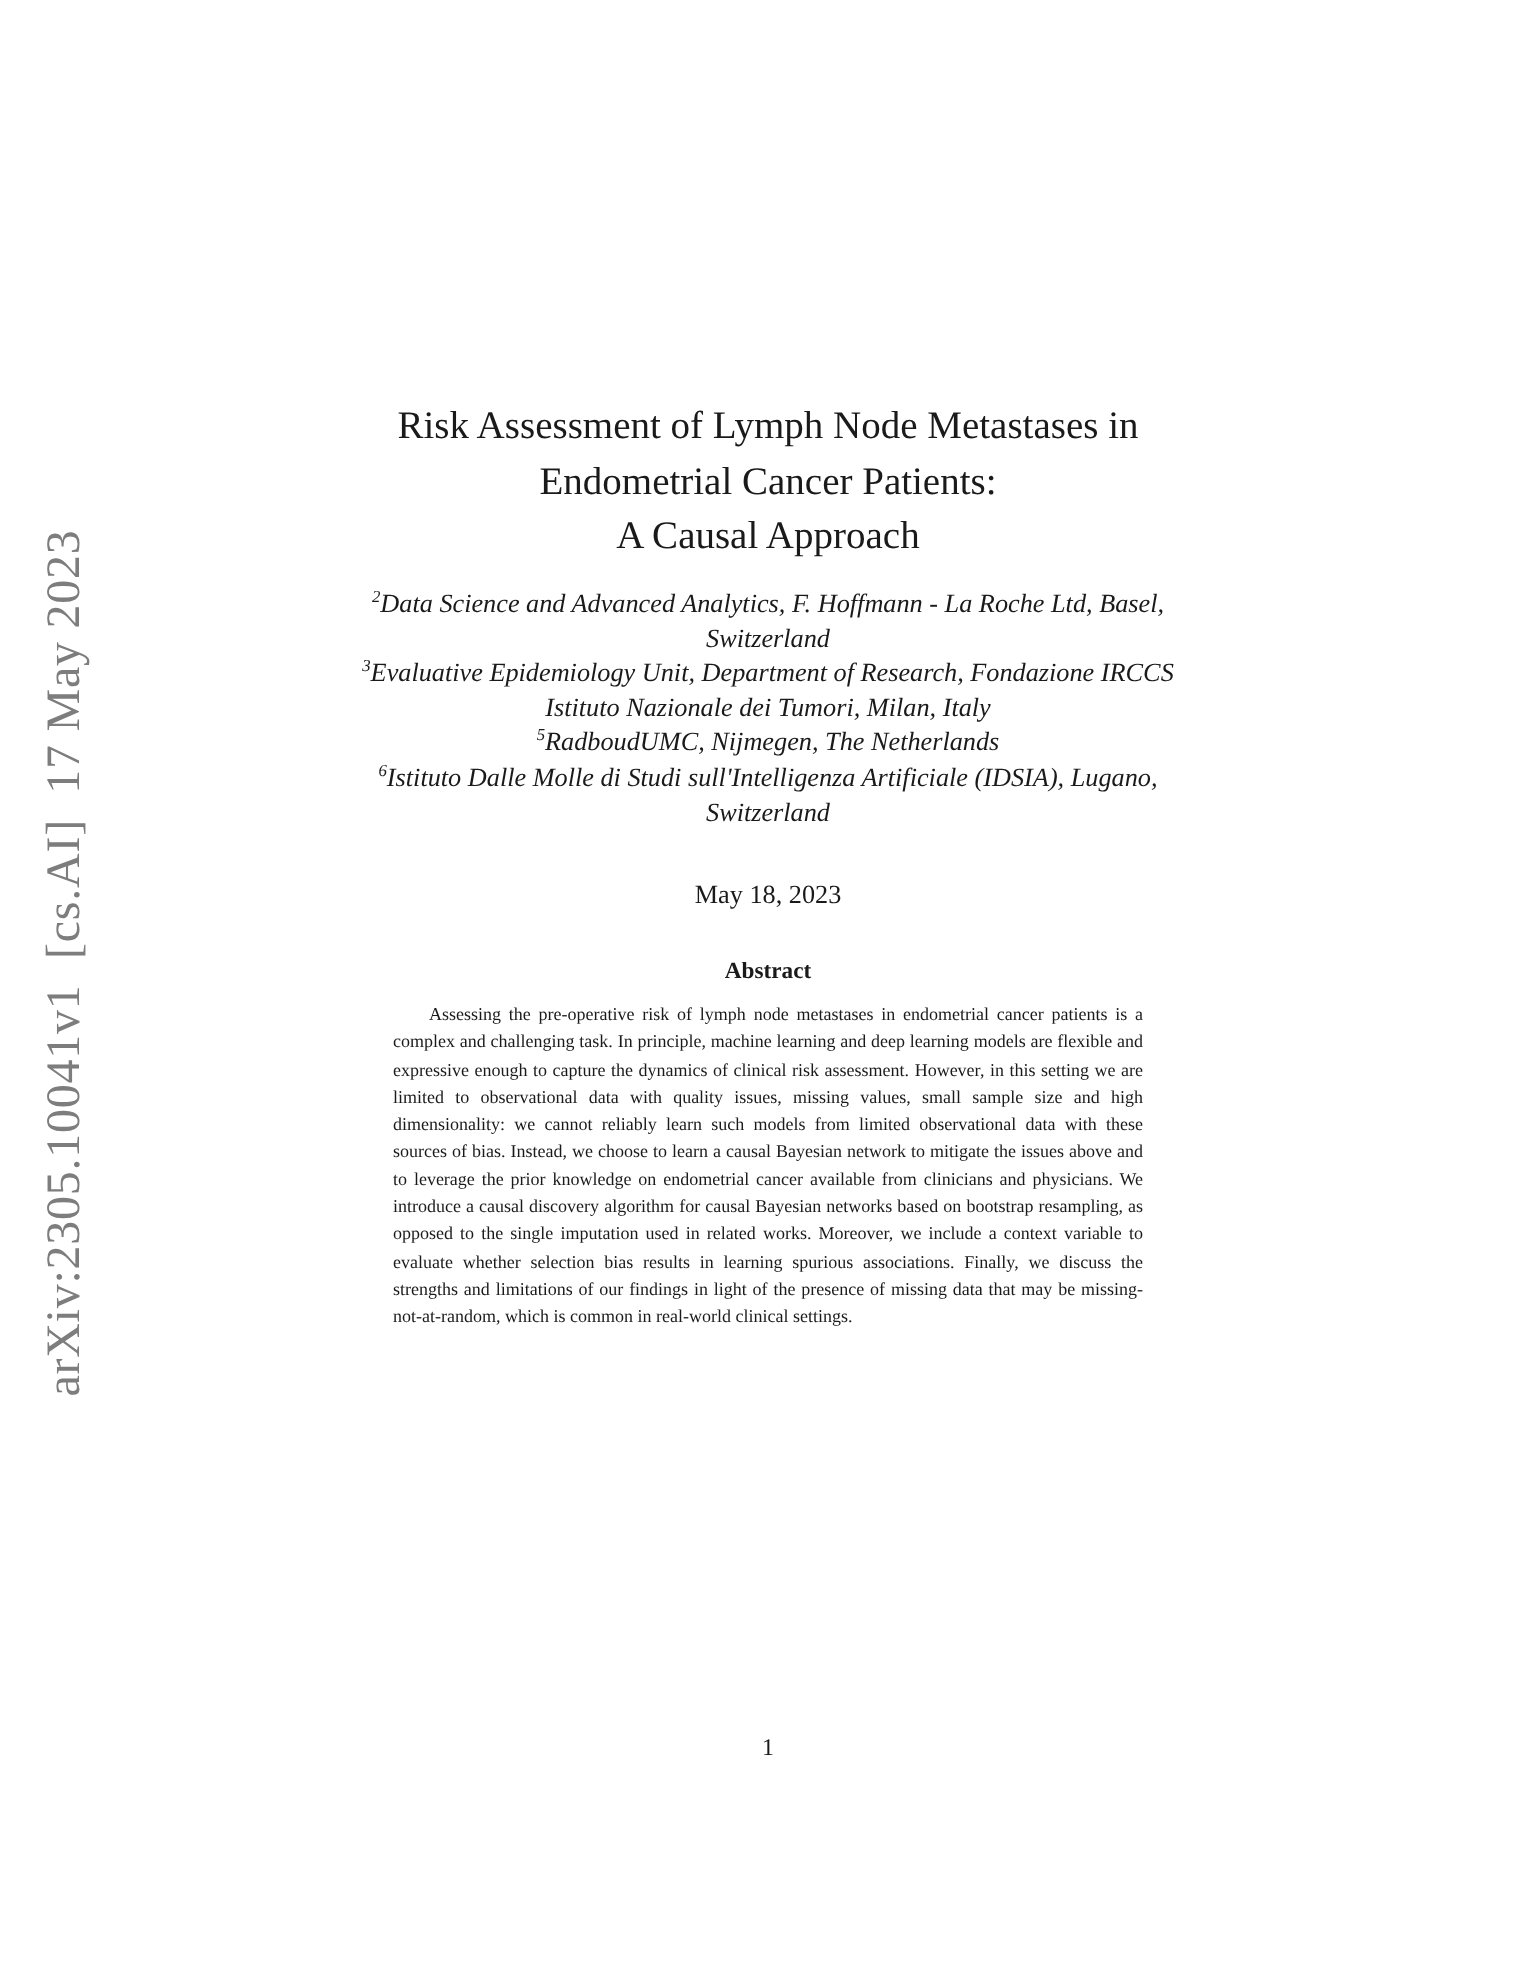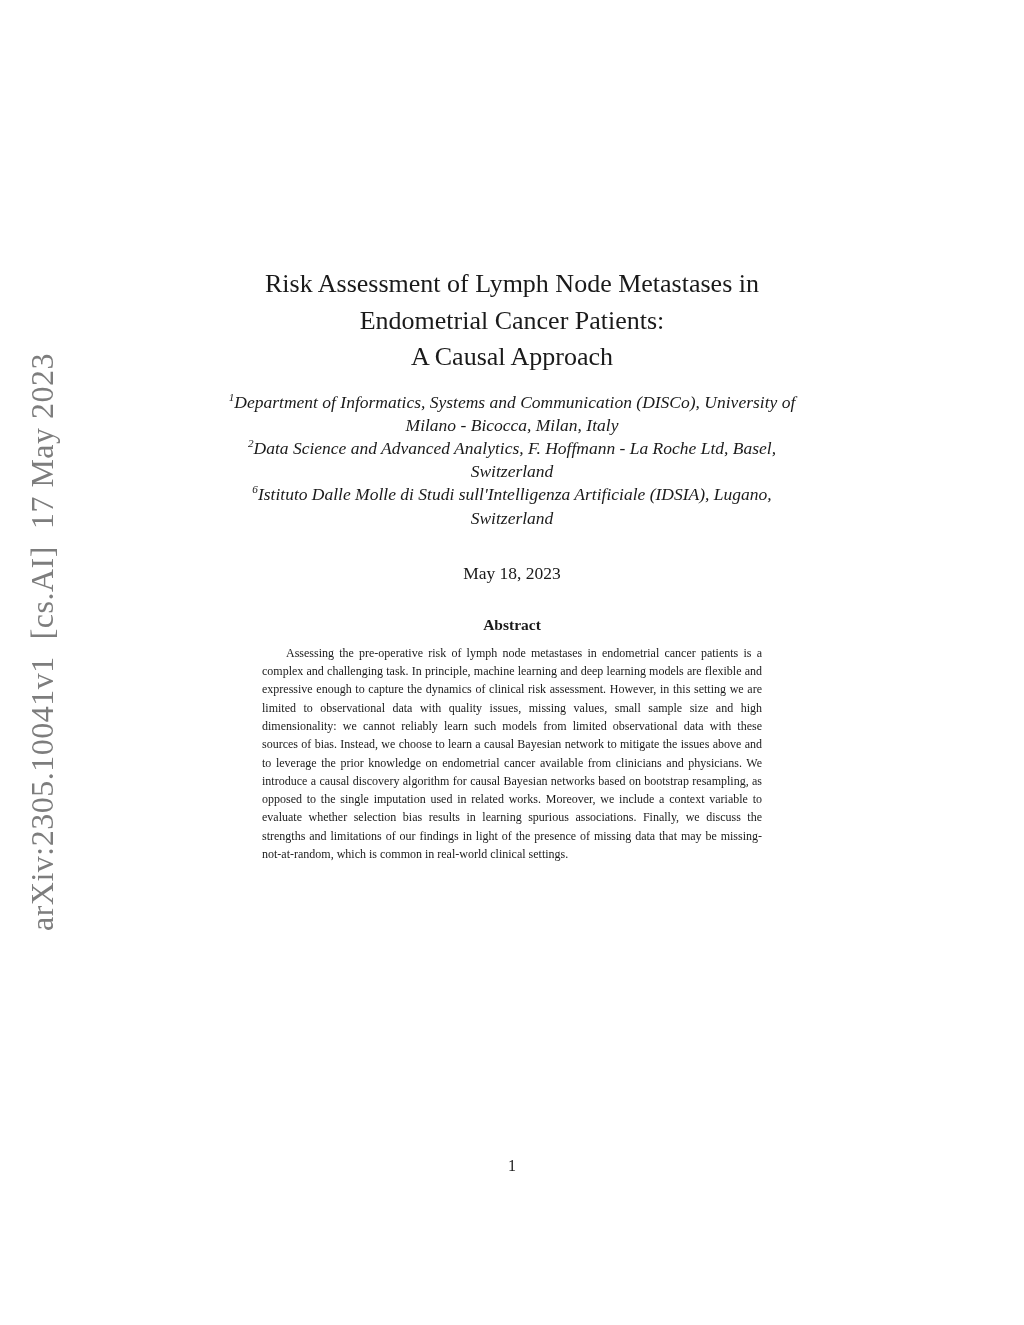--- a/index.html
+++ b/index.html
@@ -85,22 +85,23 @@
   <div class="arxiv-strip">arXiv:2305.10041v1  [cs.AI]  17 May 2023</div>
 
   <main class="content">
 
     <h1 class="title">Risk Assessment of Lymph Node Metastases in
 Endometrial Cancer Patients:
 A Causal Approach</h1>
 
 
     <div class="affiliations">
-        <div><sup>1</sup>Department of Informatics, Systems and Communication (DISCo), University of Milano - Bicocca, Milan, Italy</div>
         <div><sup>2</sup>Data Science and Advanced Analytics, F. Hoffmann - La Roche Ltd, Basel, Switzerland</div>
+        <div><sup>3</sup>Evaluative Epidemiology Unit, Department of Research, Fondazione IRCCS Istituto Nazionale dei Tumori, Milan, Italy</div>
+        <div><sup>5</sup>RadboudUMC, Nijmegen, The Netherlands</div>
         <div><sup>6</sup>Istituto Dalle Molle di Studi sull'Intelligenza Artificiale (IDSIA), Lugano, Switzerland</div>
       </div>
 
     <p class="date">May 18, 2023</p>
 
     <section class="abstract">
       <h2 class="abstract-heading">Abstract</h2>
       <p class="abstract-body">Assessing the pre-operative risk of lymph node metastases in endometrial cancer patients is a complex and challenging task. In principle, machine learning and deep learning models are flexible and expressive enough to capture the dynamics of clinical risk assessment. However, in this setting we are limited to observational data with quality issues, missing values, small sample size and high dimensionality: we cannot reliably learn such models from limited observational data with these sources of bias. Instead, we choose to learn a causal Bayesian network to mitigate the issues above and to leverage the prior knowledge on endometrial cancer available from clinicians and physicians. We introduce a causal discovery algorithm for causal Bayesian networks based on bootstrap resampling, as opposed to the single imputation used in related works. Moreover, we include a context variable to evaluate whether selection bias results in learning spurious associations. Finally, we discuss the strengths and limitations of our findings in light of the presence of missing data that may be missing-not-at-random, which is common in real-world clinical settings.</p>
     </section>
 

